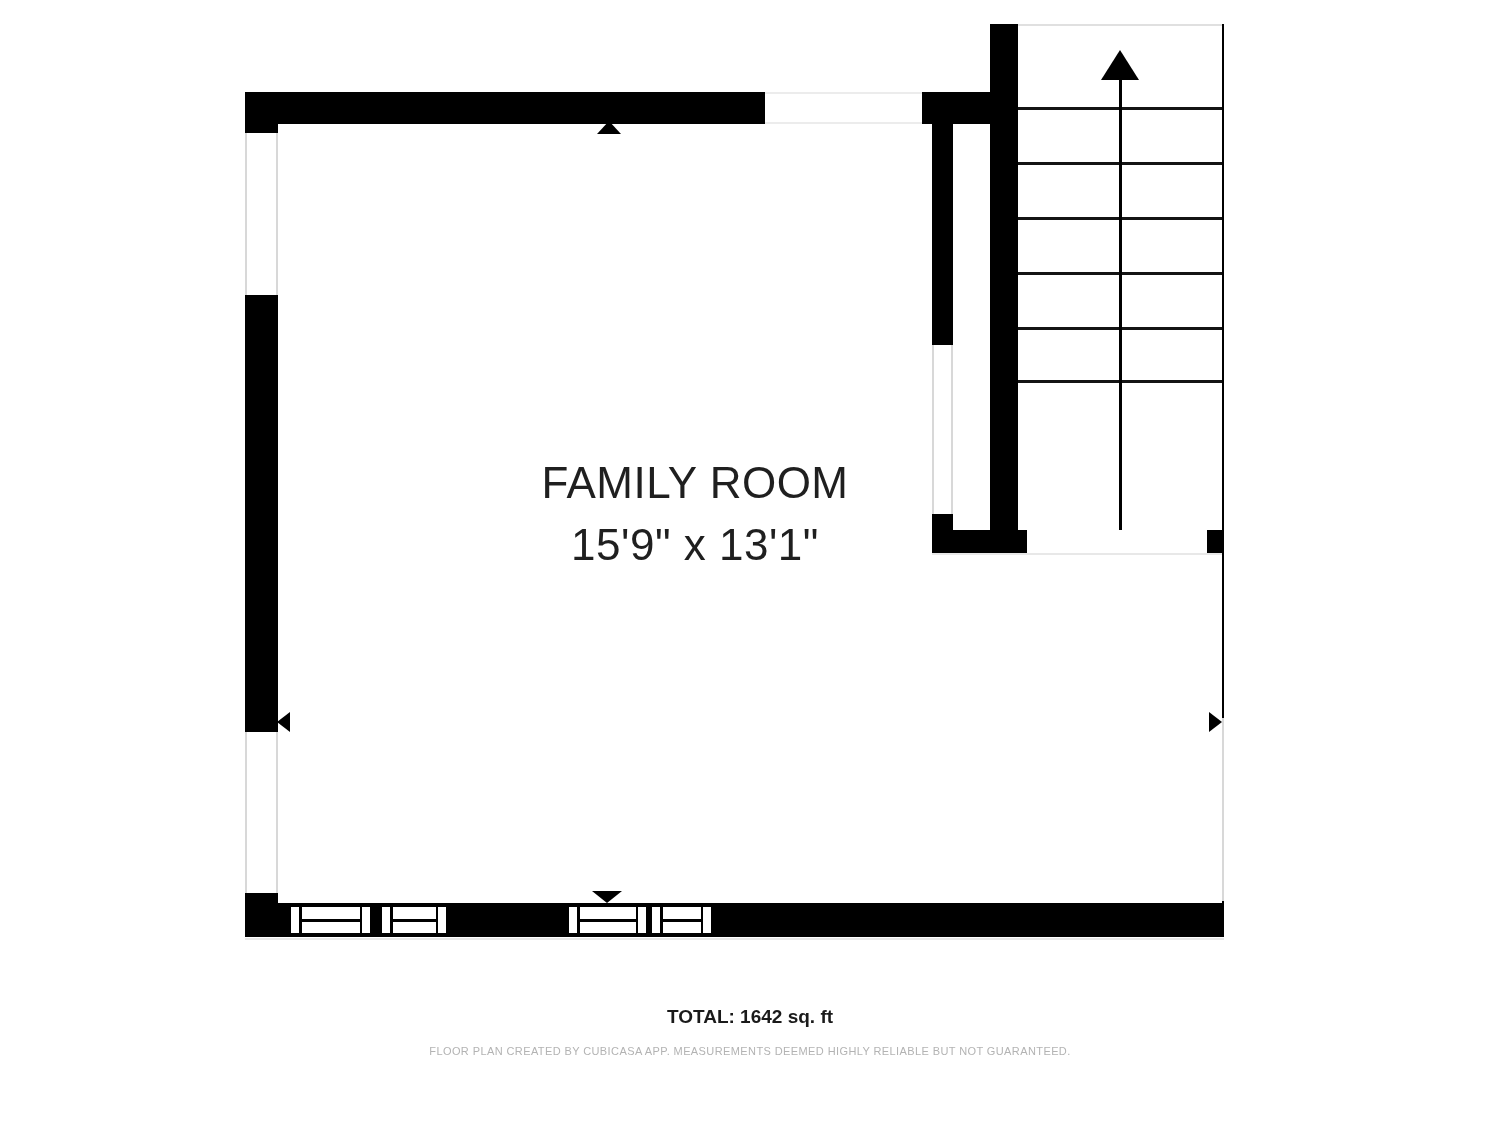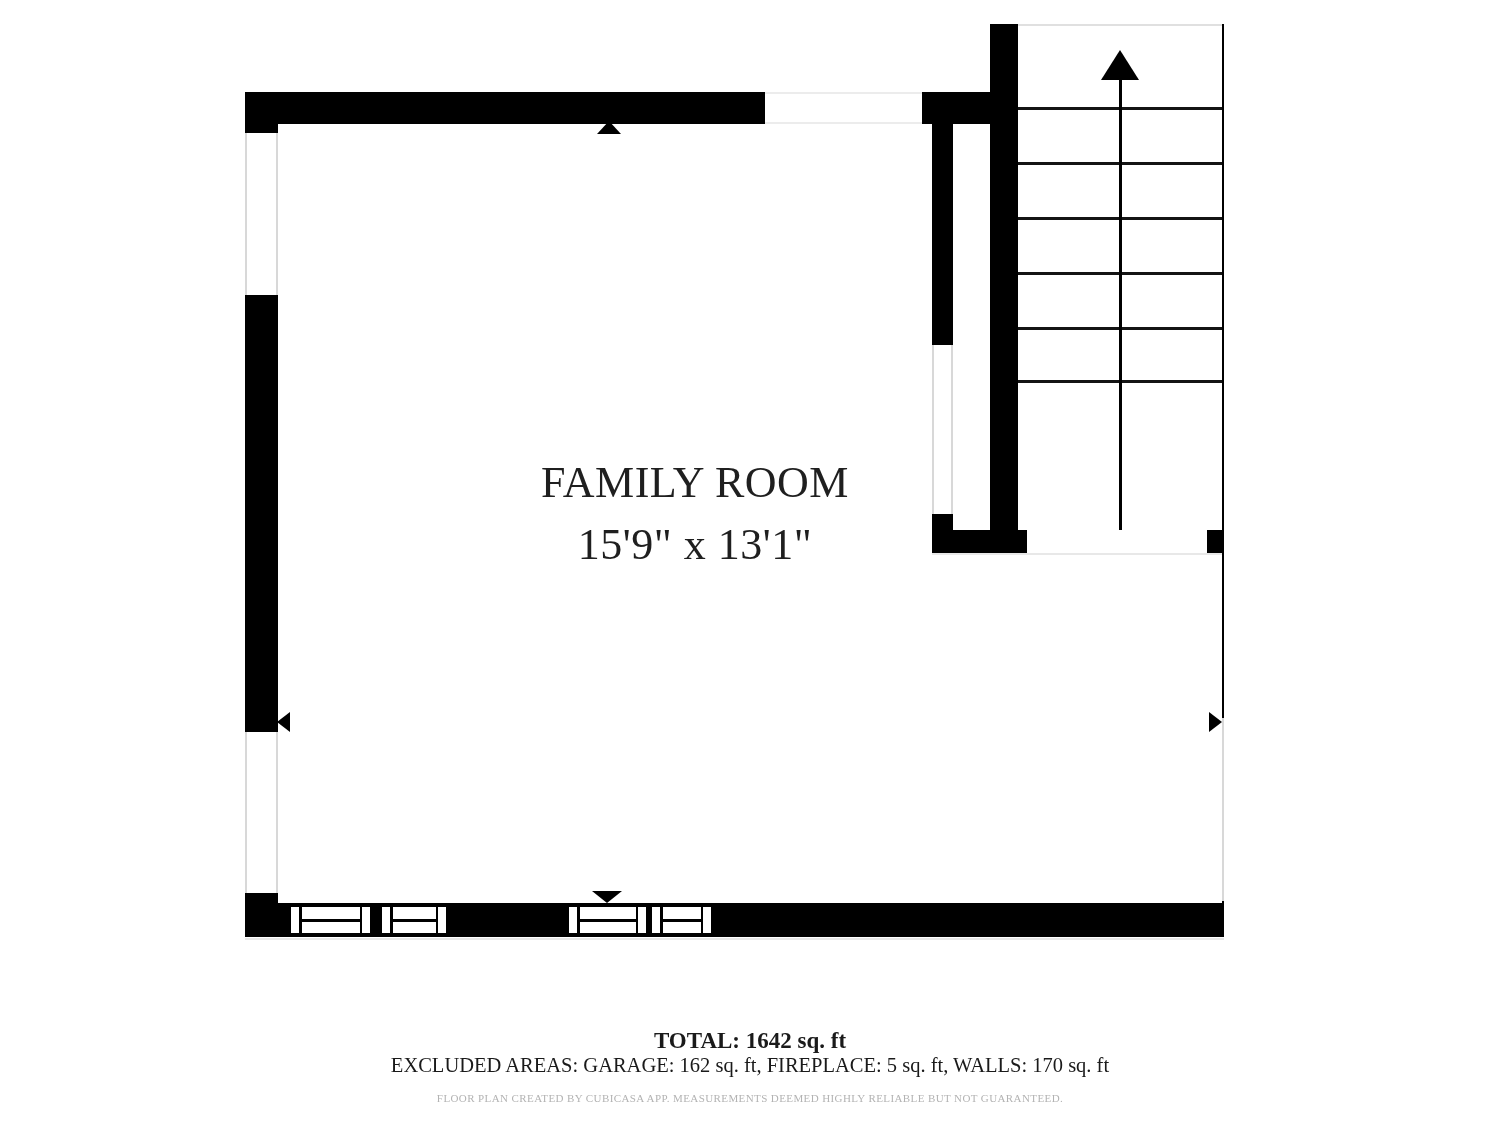--- a/index.html
+++ b/index.html
@@ -7,42 +7,42 @@
     --step-line:#141414;
     --window-outline:#d8d8d8;
     --room-text:#1f1f1f;
     --summary-text:#1a1a1a;
     --footer-text:#b3b3b3;
     --background:#ffffff;
   }
   html,body{margin:0;padding:0;background:var(--background);}
   .page{
     position:relative;width:1224px;height:1125px;background:var(--background);
-    overflow:hidden;font-family:Liberation Serif, serif;
+    overflow:hidden;font-family:Liberation Sans, sans-serif;
   }
   .abs{position:absolute;}
   .wall{position:absolute;background:var(--wall);}
   .faint{position:absolute;background:#e8e8e8;}
   .window-v{position:absolute;background:#fff;border-left:2px solid var(--window-outline);border-right:2px solid var(--window-outline);box-sizing:border-box;}
   .opening-h{position:absolute;background:#fff;border-top:2px solid #ececec;border-bottom:2px solid #ececec;box-sizing:border-box;}
   .step{position:absolute;left:1018px;width:204px;height:2.5px;background:var(--step-line);}
   .win-unit{position:absolute;top:905px;height:30px;background:#fff;border:2px solid var(--wall);box-sizing:border-box;}
   .win-unit .cap-l{position:absolute;left:8px;top:0;bottom:0;width:2.5px;background:var(--wall);}
   .win-unit .cap-r{position:absolute;right:8px;top:0;bottom:0;width:2.5px;background:var(--wall);}
   .win-unit .mid{position:absolute;left:10px;right:10px;top:50%;height:2.5px;margin-top:-1px;background:var(--wall);}
   .tri{position:absolute;width:0;height:0;}
   .room-label{
     position:absolute;left:395px;top:452px;width:600px;text-align:center;
     color:var(--room-text);font-size:44px;line-height:62px;letter-spacing:0.5px;
   }
   .summary{
     position:absolute;left:0;top:1006px;width:1500px;text-align:center;
     color:var(--summary-text);font-size:20.5px;line-height:22.5px;
   }
-  .summary .total{font-weight:bold;font-size:23px;margin-bottom:1px;margin-top:24px;}
+  .summary .total{font-weight:bold;font-size:19px;margin-bottom:1px;}
   .credit{
     margin-top:11px;font-size:11px;letter-spacing:0.4px;color:var(--footer-text);
   }
 </style>
 </head>
 <body>
 
 <div class="page">
 
   <div class="faint" style="left:990px;top:24px;width:265px;height:2px;background:#e0e0e0;"></div>
@@ -108,17 +108,16 @@
   <div class="tri" style="left:277px;top:712px;border-top:10px solid transparent;border-bottom:10px solid transparent;border-right:13px solid var(--wall);"></div>
   <div class="tri" style="left:1209px;top:712px;border-top:10px solid transparent;border-bottom:10px solid transparent;border-left:13px solid var(--wall);"></div>
 
   <div class="room-label">
     <div>FAMILY ROOM</div>
     <div>15'9" x 13'1"</div>
   </div>
 
   <div class="summary">
     <div class="total">TOTAL: 1642 sq. ft</div>
-    <div>EXCLUDED AREAS: GARAGE: 162 sq. ft, FIREPLACE: 5 sq. ft, WALLS: 170 sq. ft</div>
     <div class="credit">FLOOR PLAN CREATED BY CUBICASA APP. MEASUREMENTS DEEMED HIGHLY RELIABLE BUT NOT GUARANTEED.</div>
   </div>
 
 </div>
 
 </body></html>

